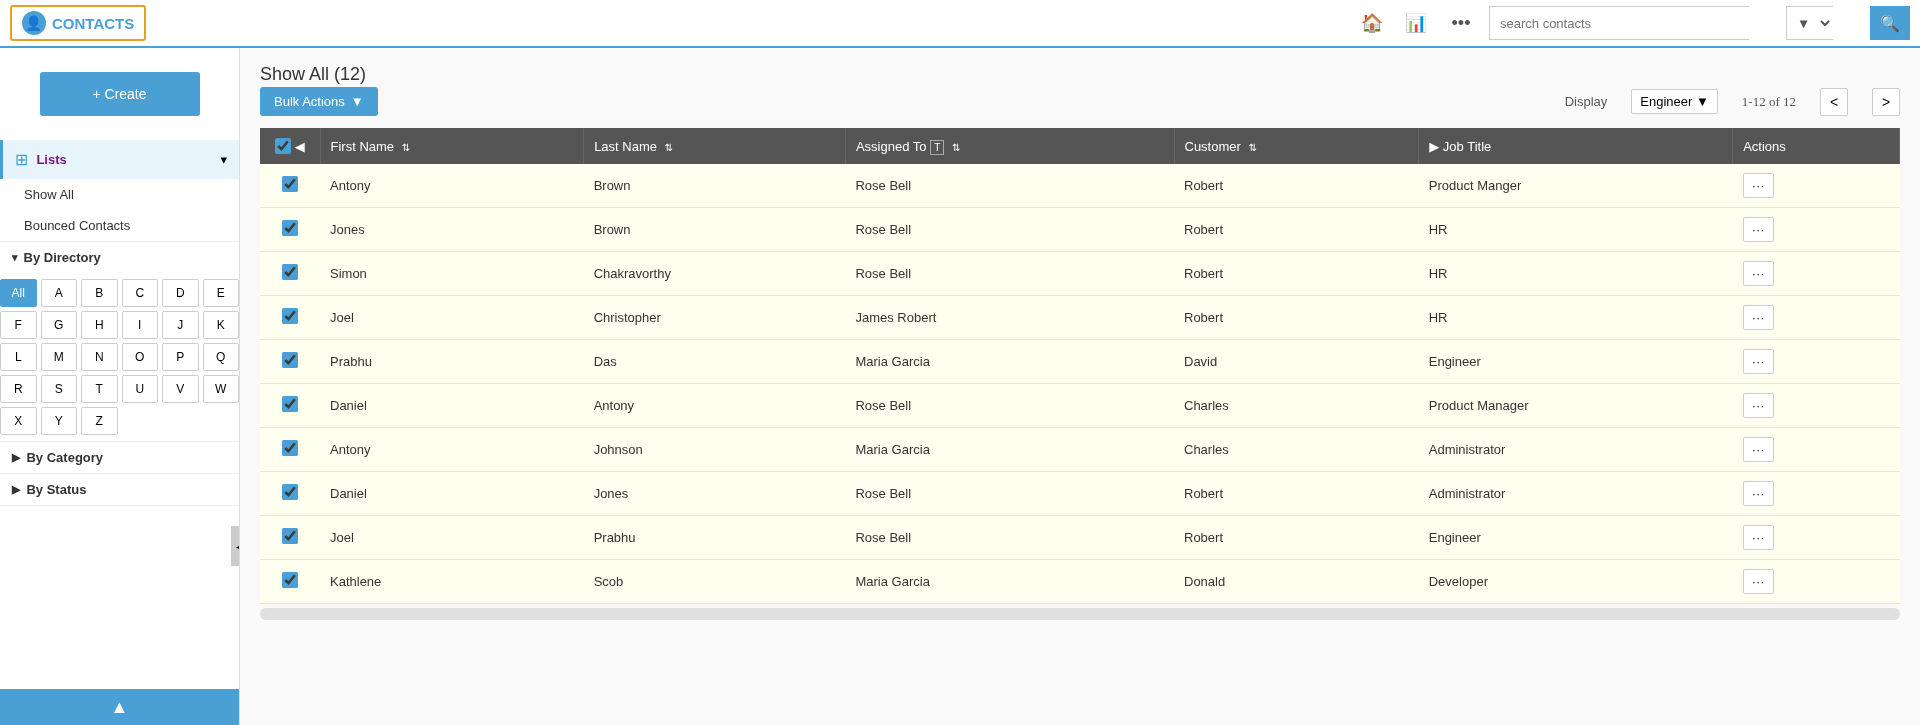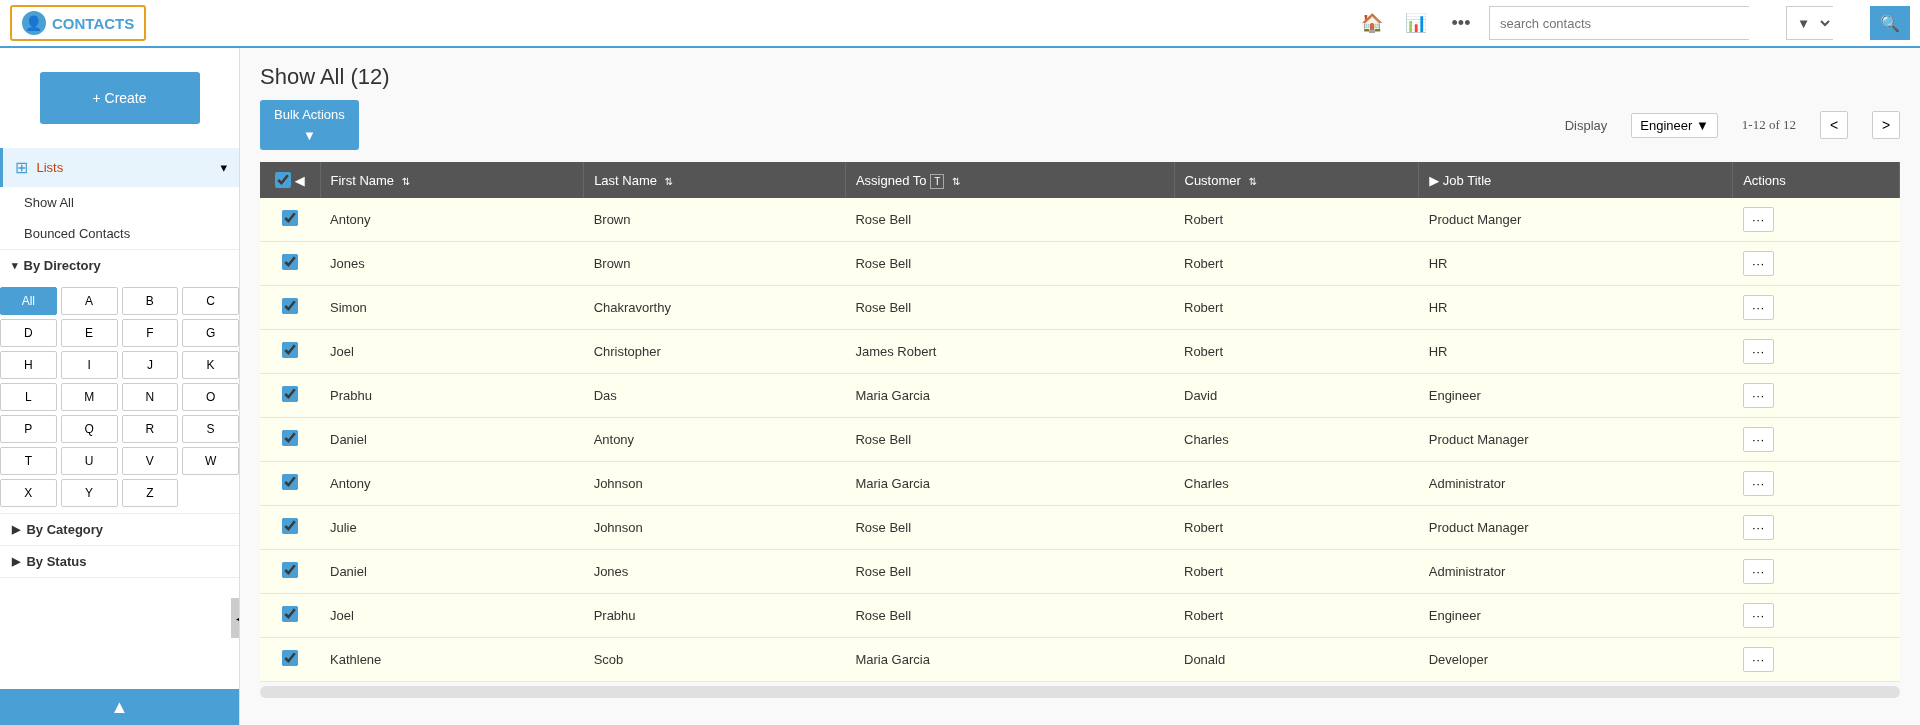--- a/index.html
+++ b/index.html
@@ -42,45 +42,45 @@
 
     
     .main-layout { display: flex; height: calc(100vh - 48px); }
 
     
     .sidebar {
       width: 240px; background: #fff; border-right: 1px solid #ddd;
       overflow-y: auto; flex-shrink: 0; position: relative;
     }
     .create-btn {
-      margin: 12px auto; display: block; width: 160px; height: 52px;
+      margin: 12px auto; display: block; width: 160px; height: 44px;
       background: #4a9fd4; color: white; border: none; border-radius: 3px;
       cursor: pointer; font-size: 14px; display: flex; align-items: center;
       justify-content: center; gap: 6px;
     }
     .sidebar-section {
       border-bottom: 1px solid #eee;
     }
     .sidebar-item-header {
       display: flex; align-items: center; padding: 10px 12px;
       cursor: pointer; background: #e8f4fb; border-left: 3px solid #4a9fd4;
     }
-    .sidebar-item-header .label { flex: 1; color: #c2410c; font-weight: normal; }
+    .sidebar-item-header .label { flex: 1; color: #701a75; font-weight: bold; }
     .lists-icon { color: #4a9fd4; margin-right: 8px; font-size: 16px; }
     .sidebar-link {
       display: block; padding: 8px 24px; color: #333; cursor: pointer;
       text-decoration: none;
     }
     .directory-header {
       display: flex; align-items: center; padding: 8px 12px; cursor: pointer;
       color: #333; font-weight: bold;
     }
     .directory-arrow { margin-right: 6px; font-size: 11px; }
     .letter-grid {
-      display: grid; grid-template-columns: repeat(4, 1fr);
+      display: grid; grid-template-columns: repeat(6, 1fr);
       gap: 4px; padding: 6px 0;
     }
     .letter-btn {
       height: 28px; border: 1px solid #ccc; background: white;
       cursor: pointer; font-size: 12px; border-radius: 2px;
     }
     .letter-btn.active { background: #4a9fd4; color: white; border-color: #4a9fd4; }
     .category-header, .status-header {
       display: flex; align-items: center; padding: 8px 12px; cursor: pointer;
       color: #333; font-weight: bold;
@@ -94,26 +94,26 @@
     .sidebar-bottom-btn {
       position: absolute; bottom: 0; left: 0; right: 0;
       height: 36px; background: #4a9fd4; border: none; color: white;
       cursor: pointer; font-size: 18px; display: flex; align-items: center;
       justify-content: center;
     }
 
     
     .content { flex: 1; overflow-y: auto; padding: 16px 20px; background: #f9f9f9; }
     .content-header { margin-bottom: 12px; }
-    .show-all-title { font-size: 22px; font-weight: normal; color: #333; margin-bottom: 10px; }
+    .show-all-title { font-size: 18px; font-weight: normal; color: #333; margin-bottom: 2px; }
     .toolbar { display: flex; align-items: center; margin-bottom: 12px; }
     .bulk-actions-btn {
       background: #4a9fd4; color: white; border: none; padding: 7px 14px;
       cursor: pointer; border-radius: 3px; font-size: 13px; display: flex;
-      align-items: center; gap: 6px; flex-direction: column;
+      align-items: center; gap: 6px;
     }
     .toolbar-right { margin-left: auto; display: flex; align-items: center; gap: 24px; }
     .display-label { color: #555; font-size: 13px; }
     .overview-dropdown {
       border: 1px solid #ccc; background: white; padding: 4px 8px;
       cursor: pointer; font-size: 13px; border-radius: 2px;
     }
     .pagination-info { font-size: 13px; color: #555; font-family: Liberation Serif, serif; }
     .nav-arrow {
       width: 28px; height: 28px; border: 1px solid #ccc; background: white;
@@ -385,33 +385,20 @@
       <td>Charles</td>
       <td>Administrator</td>
       <td>
         <button class="actions-btn">···</button>
       </td>
     </tr>
           <tr>
       <td>
         <input type="checkbox" class="cb" checked="" style="">
       </td>
-      <td>Julie</td>
-      <td>Johnson</td>
-      <td>Rose Bell</td>
-      <td>Robert</td>
-      <td>Product Manager</td>
-      <td>
-        <button class="actions-btn">···</button>
-      </td>
-    </tr>
-          <tr>
-      <td>
-        <input type="checkbox" class="cb" checked="" style="">
-      </td>
       <td>Daniel</td>
       <td>Jones</td>
       <td>Rose Bell</td>
       <td>Robert</td>
       <td>Administrator</td>
       <td>
         <button class="actions-btn">···</button>
       </td>
     </tr>
           <tr>

